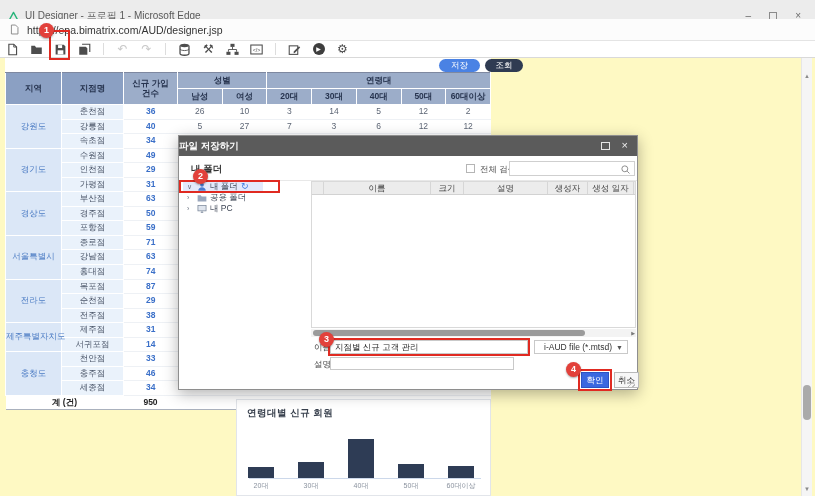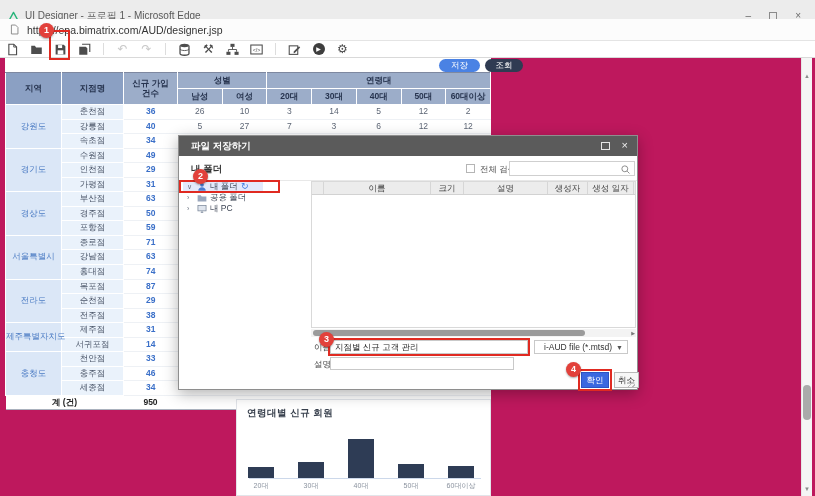--- a/index.html
+++ b/index.html
@@ -28,21 +28,21 @@
   .play{width:12px;height:12px;border-radius:50%;background:#3e3e3e;color:#fff;font-size:6px;
     line-height:12px;text-align:center;}
   .save-wrap{position:relative;}
 
   
   .badge{position:absolute;width:15px;height:15px;border-radius:50%;background:#e2413b;color:#fff;
     font-size:9px;font-weight:bold;text-align:center;line-height:15px;z-index:60;box-shadow:0 1px 2px rgba(0,0,0,.35);}
   .ann-rect{position:absolute;border:2px solid #e02a21;z-index:55;pointer-events:none;}
 
   
-  .content{position:absolute;top:58px;left:0;right:0;bottom:0;background:#be185d;}
+  .content{position:absolute;top:58px;left:0;right:0;bottom:0;background:#fef9c3;}
   .table-panel{position:absolute;left:5px;top:0;width:486px;height:334px;background:#fff;}
   .pill{position:absolute;top:1px;height:13px;border-radius:7px;font-size:8.5px;color:#fff;
     line-height:13px;text-align:center;cursor:default;}
   .pill.save{left:439px;width:41px;background:#4a82e4;}
   .pill.query{left:485px;width:38px;background:#2f3b52;}
 
   table.rpt{position:absolute;left:5px;top:14px;width:486px;border-collapse:collapse;table-layout:fixed;}
   table.rpt th{background:#9cadc9;color:#27344f;font-weight:bold;font-size:8.5px;border:1px solid #fff;
     height:16px;padding:0;text-align:center;white-space:nowrap;line-height:1.15;}
   table.rpt th.dk{background:#8ba0c3;}
@@ -71,21 +71,21 @@
 
   .vscroll{position:absolute;top:0;bottom:0;right:3px;width:11px;background:#f5f5f5;border-left:1px solid #e6e6e6;}
   .sb-arrow{position:absolute;left:0;width:10px;text-align:center;font-size:6px;color:#8a8a8a;line-height:8px;}
   .sb-up{top:14px;} .sb-down{top:427px;}
   .sb-thumb{position:absolute;left:1px;top:327px;width:8px;height:35px;background:#aaa;border-radius:4px;}
 
   
   .modal{position:absolute;left:178px;top:135px;width:460px;height:255px;background:#fff;
     border:1px solid #8e8e8e;box-shadow:0 4px 14px rgba(0,0,0,.3);z-index:30;}
   .m-title{position:absolute;top:0;left:0;right:0;height:20px;background:#5b5b5b;color:#fff;
-    font-size:9.5px;font-weight:bold;line-height:20px;padding-left:12px;}
+    font-size:9.5px;font-weight:bold;line-height:20px;}
   .m-max{position:absolute;right:27px;top:6px;width:9px;height:8px;border:1px solid #e6e6e6;}
   .m-close{position:absolute;right:9px;top:4px;color:#eee;font-size:11px;line-height:11px;}
   .m-bar{position:absolute;top:20px;left:0;right:0;height:25px;background:#fff;border-bottom:1px solid #e8e8e8;}
   .m-path{position:absolute;left:12px;top:7px;font-size:9.5px;font-weight:bold;color:#333;}
   .m-check{position:absolute;left:287px;top:8px;width:9px;height:9px;border:1px solid #b5b5b5;background:#fff;}
   .m-check-label{position:absolute;left:301px;top:8px;font-size:8.5px;color:#555;}
   .m-search{position:absolute;left:330px;top:5px;width:126px;height:15px;border:1px solid #cfcfcf;background:#fff;}
   .m-search svg{position:absolute;right:3px;top:2px;}
 
   .m-tree{position:absolute;left:4px;top:45px;width:126px;height:147px;background:#fff;}

